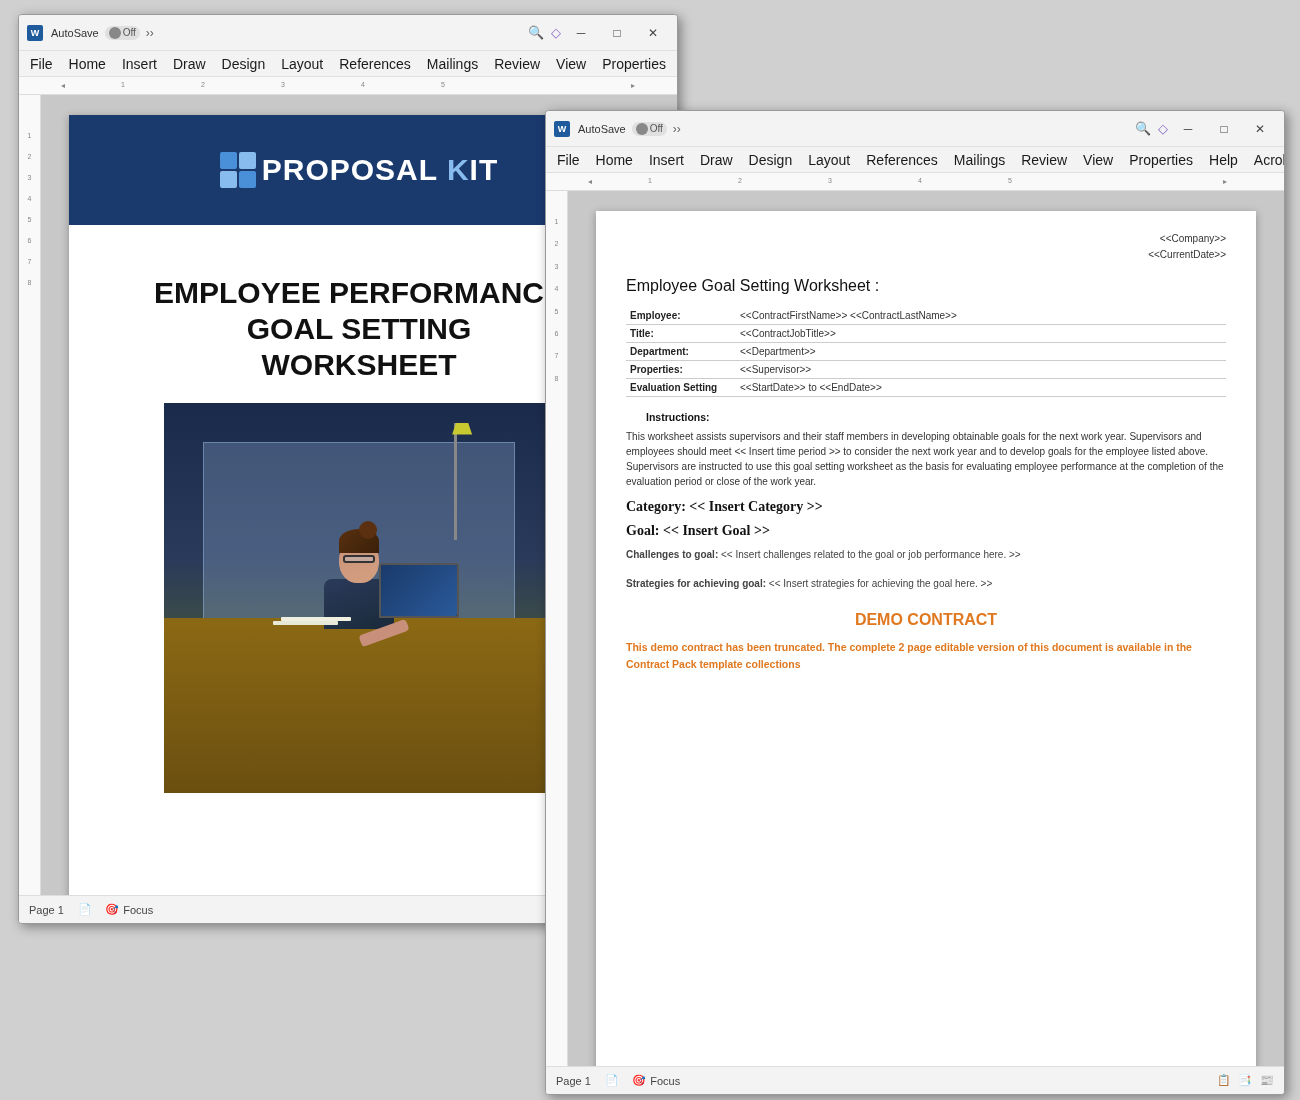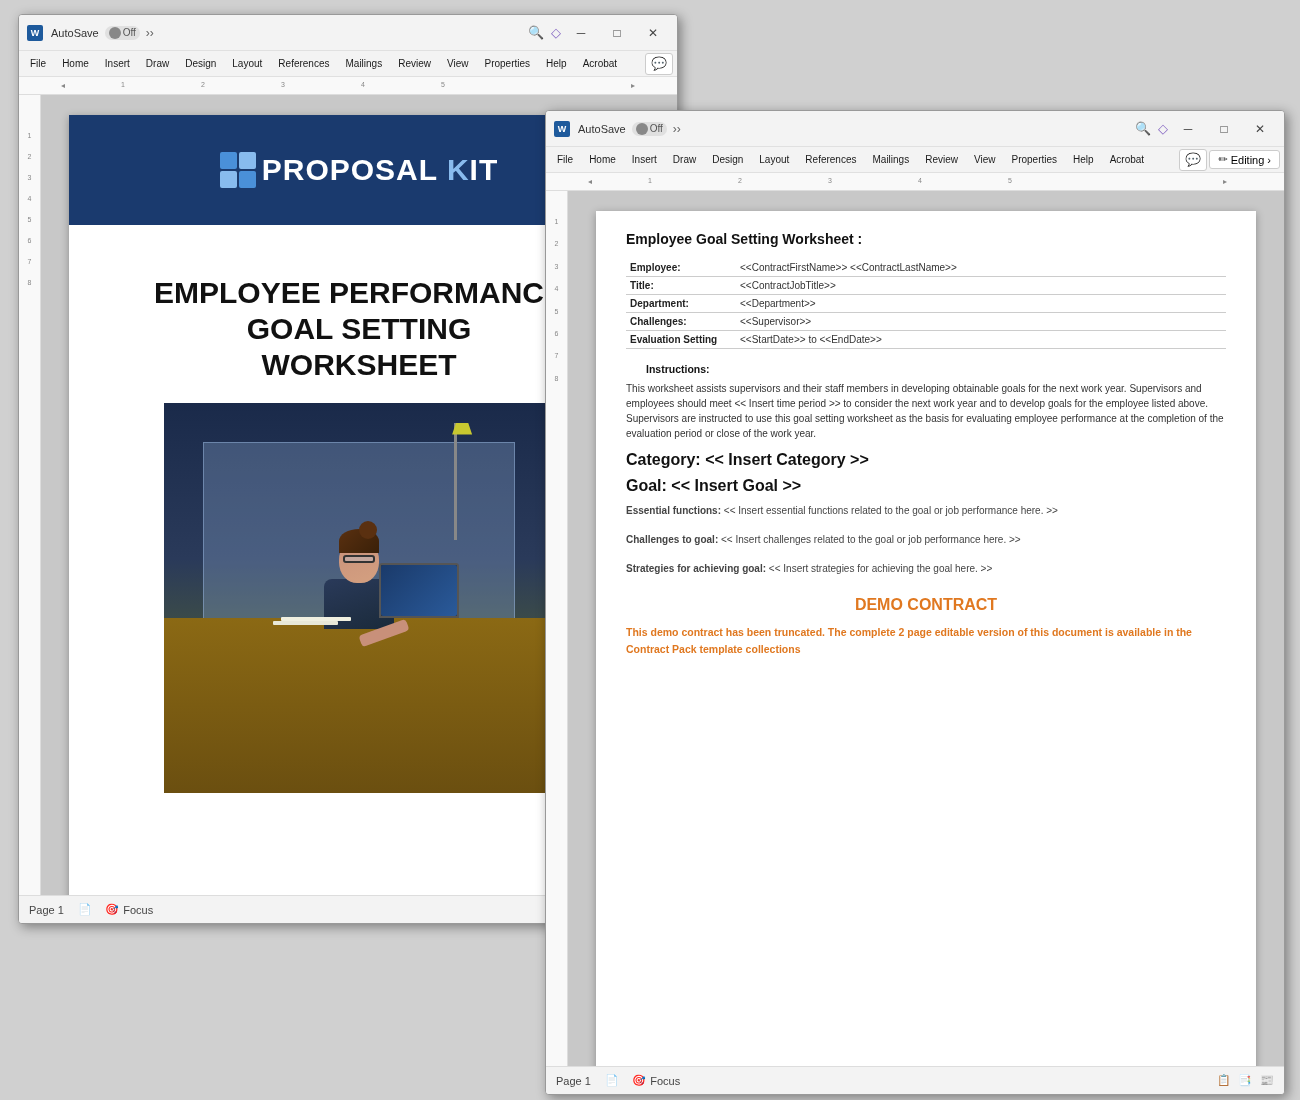--- a/index.html
+++ b/index.html
@@ -100,21 +100,21 @@
       background: #f3f3f3;
       display: flex;
       align-items: center;
       padding: 0 4px;
       gap: 2px;
       flex-shrink: 0;
       border-bottom: 1px solid #e0e0e0;
     }
     .menu-item {
       padding: 2px 7px;
-      font-size: 10px;
+      font-size: 14px;
       color: #1a1a1a;
       cursor: pointer;
       border-radius: 3px;
     }
     .menu-bar-spacer { flex: 1; }
     .editing-btn {
       display: flex; align-items: center; gap: 3px;
       padding: 2px 8px;
       border: 1px solid #ccc;
       border-radius: 3px;
@@ -295,22 +295,22 @@
 
     
     .page2-header {
       text-align: right;
       font-size: 10px;
       color: #333;
       margin-bottom: 14px;
       line-height: 1.6;
     }
     .page2-doc-title {
-      font-size: 14px;
-      font-weight: bold;
+      font-size: 16px;
+      font-weight: normal;
       color: #111;
       margin-bottom: 12px;
     }
     .form-table {
       width: 100%;
       border-collapse: collapse;
       margin-bottom: 14px;
       font-size: 10px;
     }
     .form-table td {
@@ -331,24 +331,25 @@
       margin-bottom: 6px;
       padding-left: 20px;
     }
     .instructions-text {
       font-size: 10px;
       color: #333;
       line-height: 1.5;
       margin-bottom: 10px;
     }
     .section-label {
-      font-size: 16px;
+      font-size: 14px;
       font-weight: bold;
       color: #111;
       margin-bottom: 8px;
+      font-family: Liberation Serif, serif;
     }
     .section-field {
       font-size: 10px;
       color: #444;
       margin-bottom: 14px;
       line-height: 1.5;
     }
     .demo-title {
       text-align: center;
       font-size: 16px;
@@ -562,58 +563,58 @@
     </div>
   </div>
 
   <div class="doc-area">
     <div style="position:absolute;left:0;top:0;width:22px;height:100%;background:#f9f9f9;border-right:1px solid #ddd;font-size:7px;color:#888;padding-top:20px;text-align:center;line-height:3.2;">
       1<br>2<br>3<br>4<br>5<br>6<br>7<br>8
     </div>
 
     <div class="doc-page page-2" style="margin-left:22px;">
 
+      <div class="page2-header">
+        <div>&lt;&lt;Company&gt;&gt;</div>
+        <div>&lt;&lt;CurrentDate&gt;&gt;</div>
+      </div>
 
       <div class="page2-doc-title">Employee Goal Setting Worksheet  :</div>
 
       <table class="form-table">
         <tbody>
             <tr>
           <td>Employee:</td>
           <td>&lt;&lt;ContractFirstName&gt;&gt; &lt;&lt;ContractLastName&gt;&gt;</td>
         </tr>
         <tr>
           <td>Title:</td>
           <td>&lt;&lt;ContractJobTitle&gt;&gt;</td>
         </tr>
         <tr>
           <td>Department:</td>
           <td>&lt;&lt;Department&gt;&gt;</td>
         </tr>
         <tr>
-          <td>Challenges:</td>
+          <td>Properties:</td>
           <td>&lt;&lt;Supervisor&gt;&gt;</td>
         </tr>
         <tr>
           <td>Evaluation Setting</td>
           <td>&lt;&lt;StartDate&gt;&gt; to &lt;&lt;EndDate&gt;&gt;</td>
         </tr>
       </tbody>
         </table>
 
       <div class="instructions-heading">Instructions:</div>
       <div class="instructions-text">This worksheet assists supervisors and their staff members in developing obtainable goals for the next work year.  Supervisors and employees should meet &lt;&lt; Insert time period &gt;&gt; to consider the next work year and to develop goals for the employee listed above. Supervisors are instructed to use this goal setting worksheet as the basis for evaluating employee performance at the completion of the evaluation period or close of the work year.</div>
 
       <div class="section-label">Category: &lt;&lt; Insert Category &gt;&gt;</div>
       <div class="section-label">Goal: &lt;&lt; Insert Goal &gt;&gt;</div>
 
-      <div class="section-field">
-        <strong>Essential functions:</strong>
-        <span>&lt;&lt; Insert essential functions related to the goal or job performance here. &gt;&gt;</span>
-      </div>
 
       <div class="section-field">
         <strong>Challenges to goal:</strong>
         <span>&lt;&lt; Insert challenges related to the goal or job performance here. &gt;&gt;</span>
       </div>
 
       <div class="section-field">
         <strong>Strategies for achieving goal:</strong>
         <span>&lt;&lt; Insert strategies for achieving the goal here. &gt;&gt;</span>
       </div>

